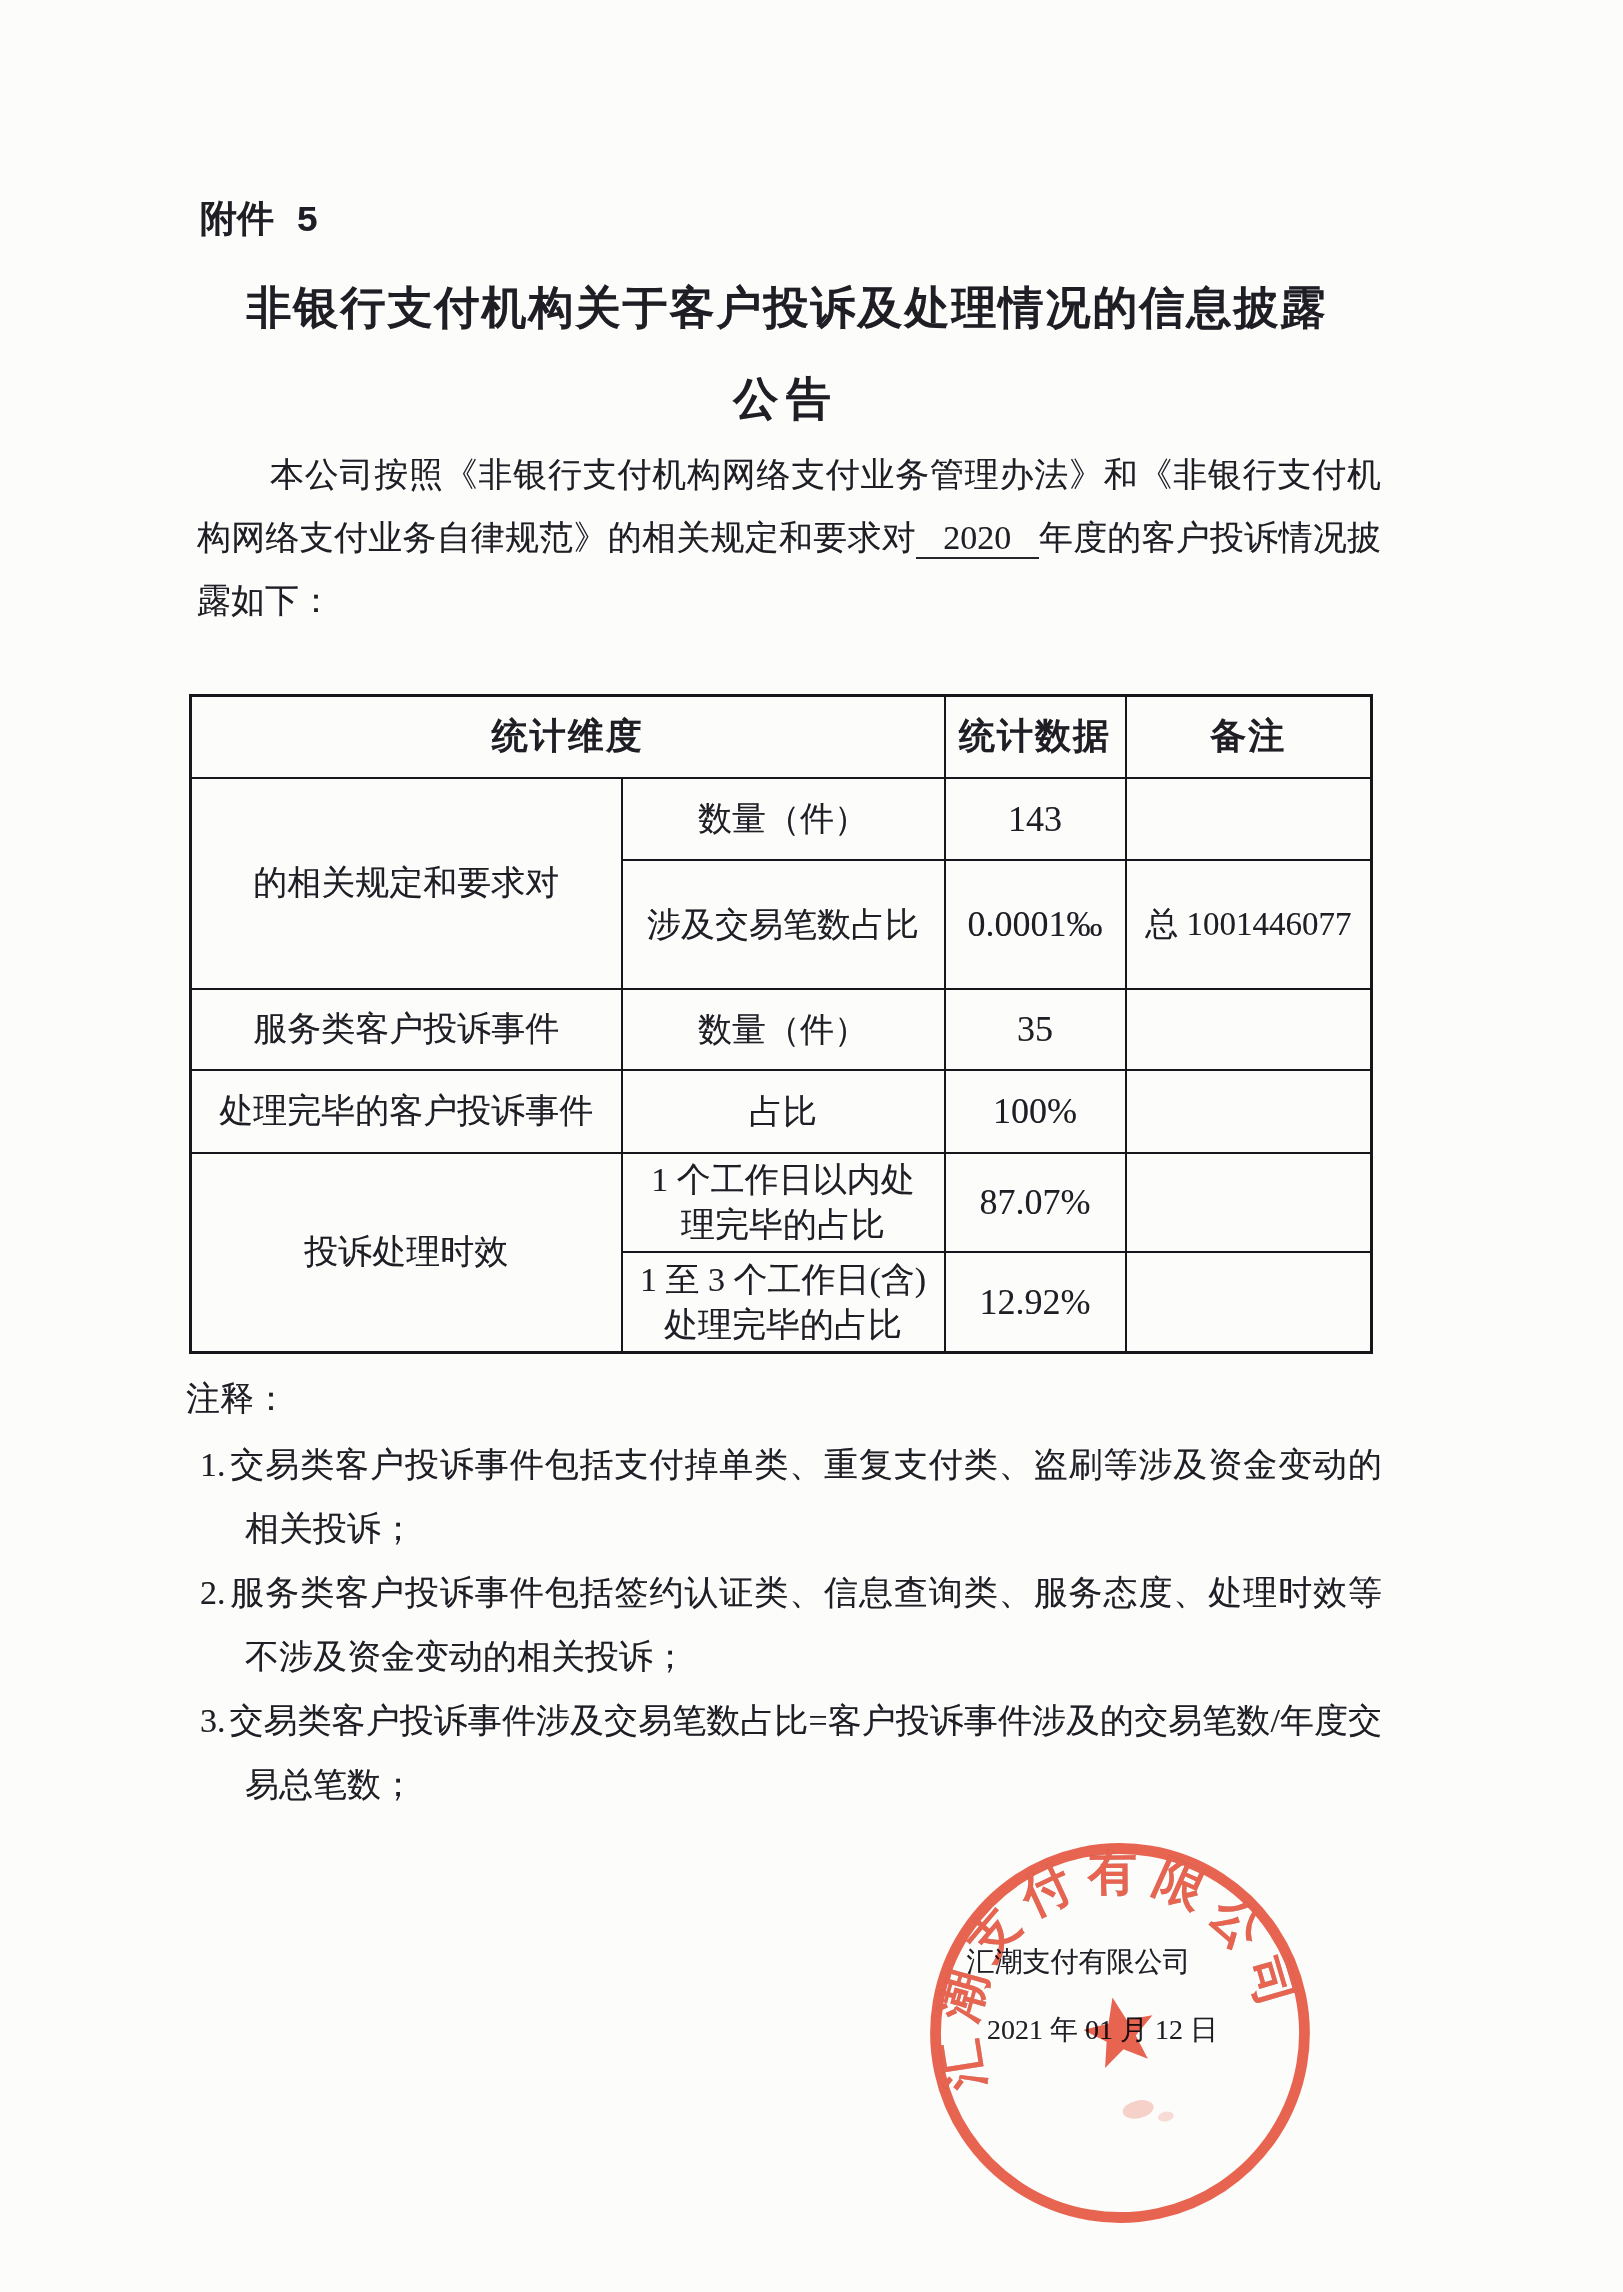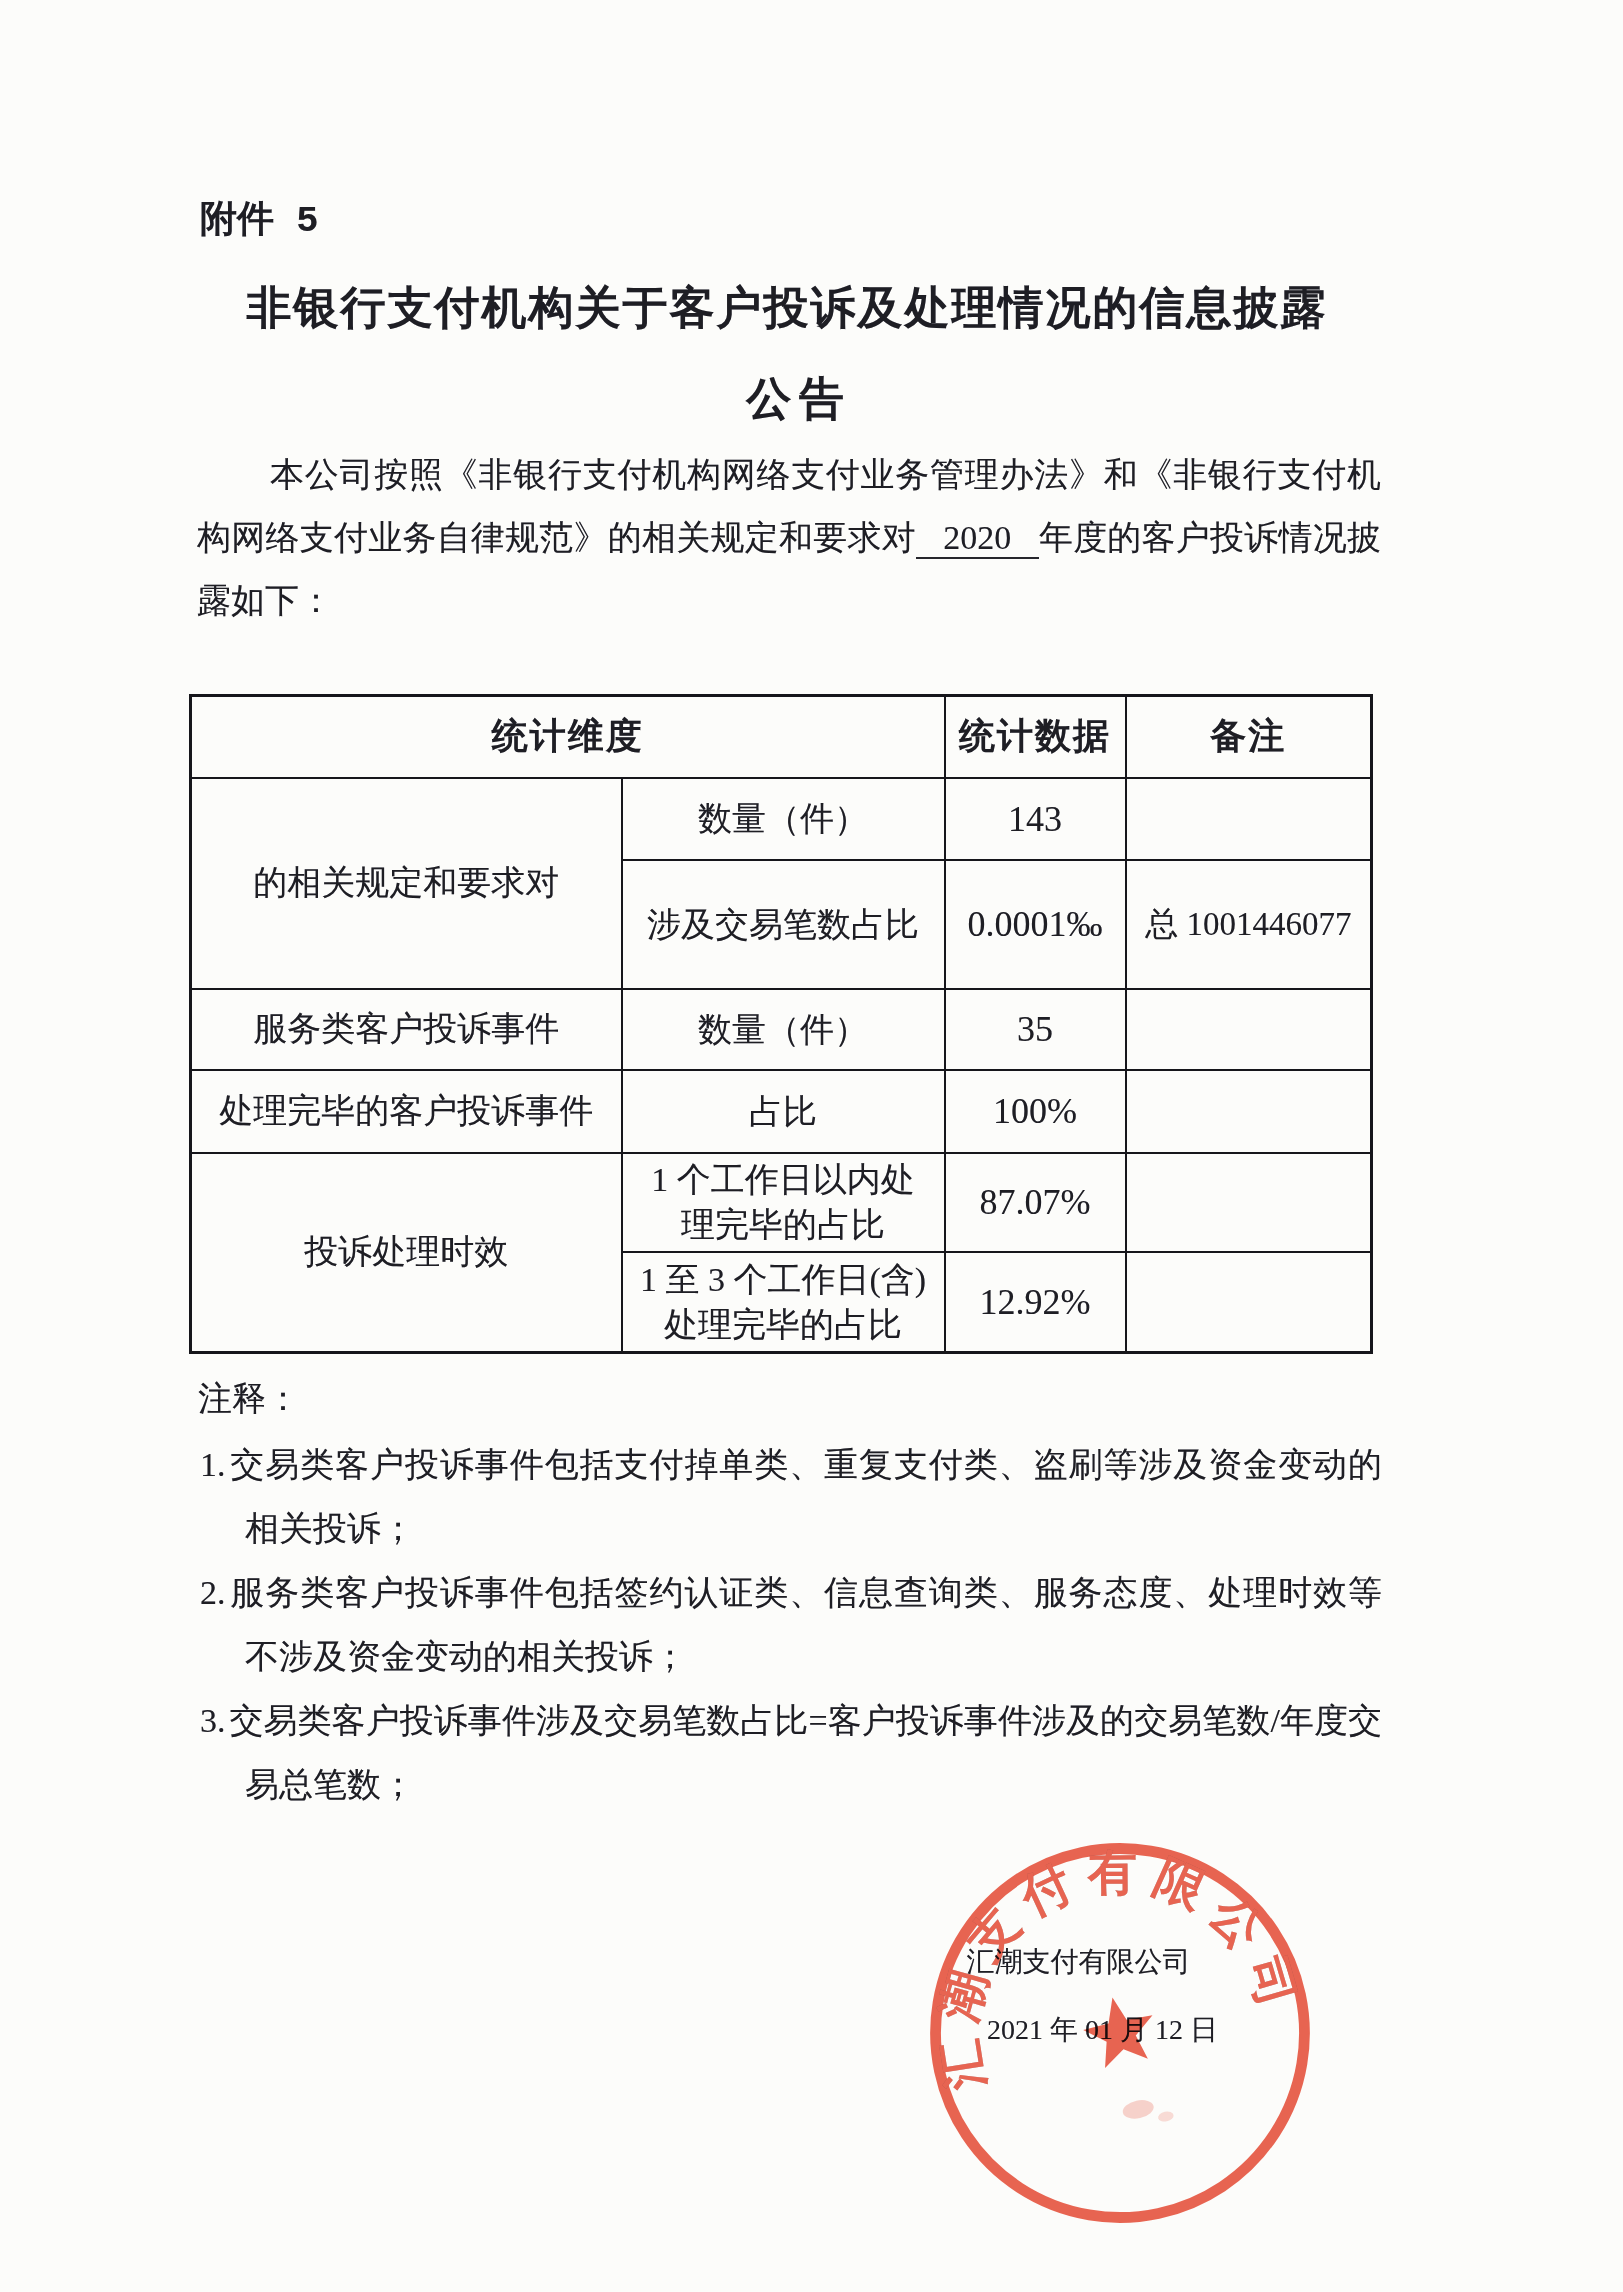--- a/index.html
+++ b/index.html
@@ -15,21 +15,21 @@
     font-family:Liberation Mono, monospace;
     font-weight:700; font-size:37px;
   }
   .title-line1 {
     position:absolute; left:196px; top:278px; width:1182px;
     text-align:center; margin:0;
     font-family:"Liberation Sans","DejaVu Sans",sans-serif;
     font-weight:700; font-size:45px; letter-spacing:2px;
   }
   .title-line2 {
-    position:absolute; left:208px; top:369px; width:1182px;
+    position:absolute; left:195px; top:369px; width:1182px;
     text-align:center; margin:0;
     font-family:"Liberation Sans","DejaVu Sans",sans-serif;
     font-weight:700; font-size:45px; letter-spacing:7.8px;
   }
   .intro {
     position:absolute; left:197px; top:443px; width:1184px; margin:0;
     font-size:34px; line-height:63px; text-align:justify; text-indent:73px;
   }
   .year-underline {
     display:inline-block; text-indent:0; padding:0 27.4px;
@@ -52,21 +52,21 @@
   .val { font-size:36px; }
   .metric { white-space:pre-line; line-height:45px; }
   .remark-cell { text-align:left; vertical-align:top; padding:9.8px 13.7px; font-size:33px; }
   tr.h-head   { height:82px; }
   tr.h-r1     { height:82px; }
   tr.h-r2     { height:129px; }
   tr.h-r3     { height:81px; }
   tr.h-r4     { height:83px;border-radius:19px; }
   tr.h-r5     { height:84px; }
   tr.h-r6     { height:82px; }
-  .notes-label { position:absolute; left:198px; top:1376px; font-size:34px; }
+  .notes-label { position:absolute; left:186px; top:1376px; font-size:34px; }
   .notes {
     position:absolute; left:200px; top:1433px; width:1182px;
     margin:0; padding:0; list-style:none;
     font-size:34px; line-height:64px; text-align:justify;
   }
   .notes li { text-indent:-45px; padding-left:45px; }
   .note-num { padding-right:3.9px; }
   .sign-company {
     position:absolute; left:910px; top:1943px; width:337px;
     text-align:center; font-size:28px;

